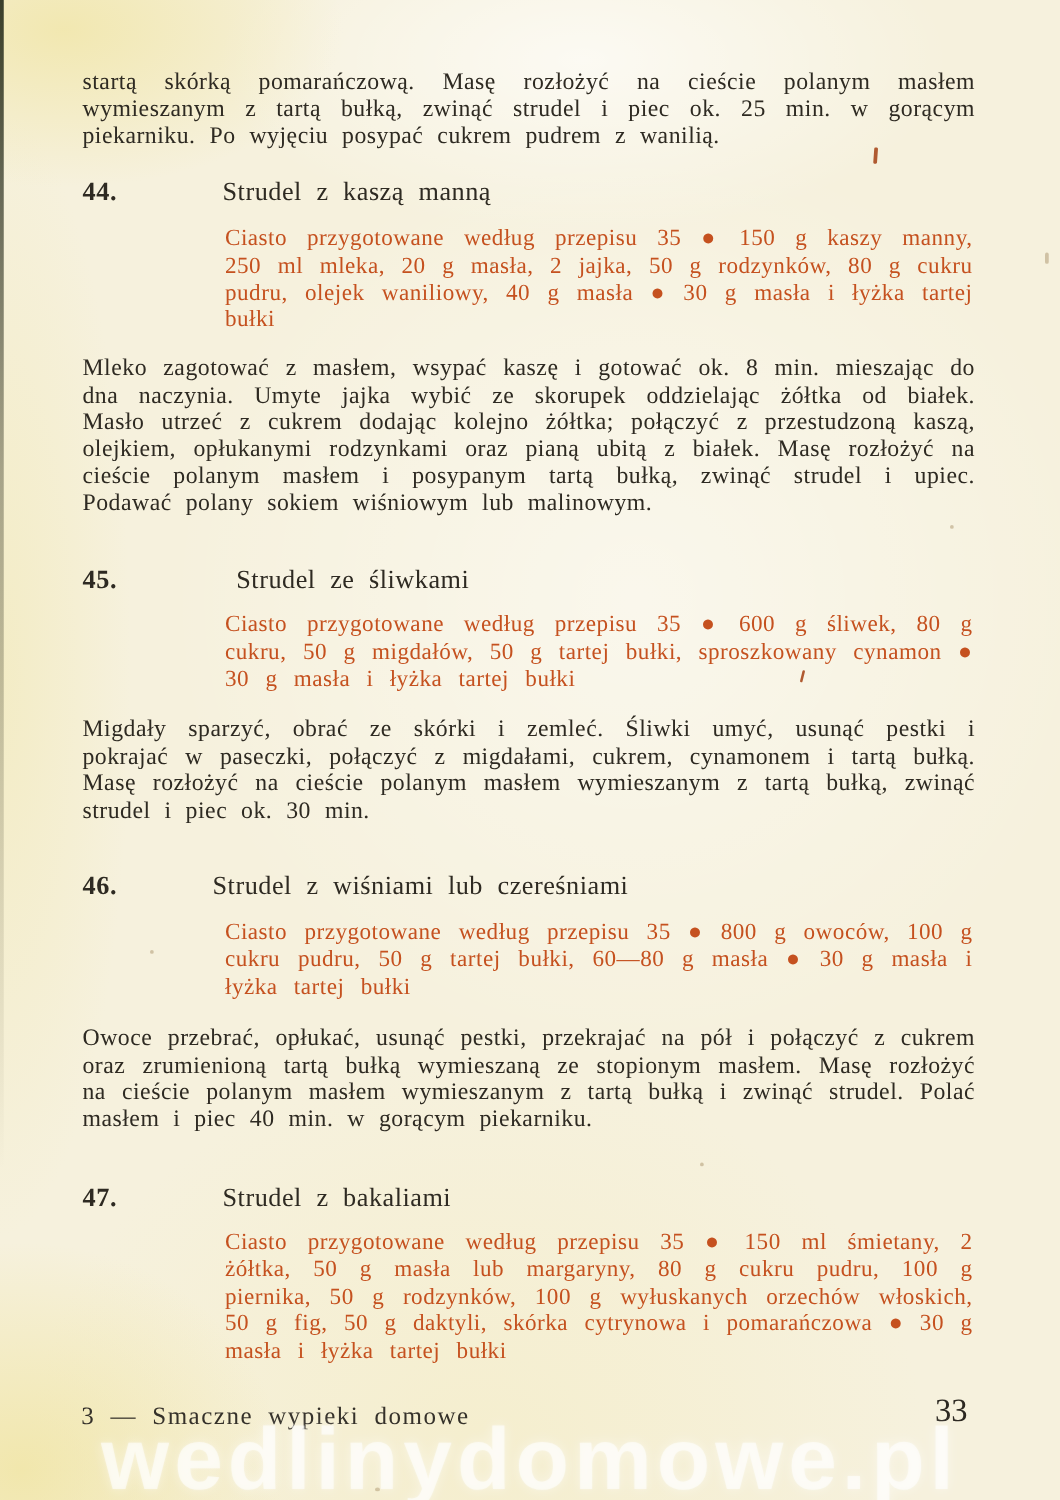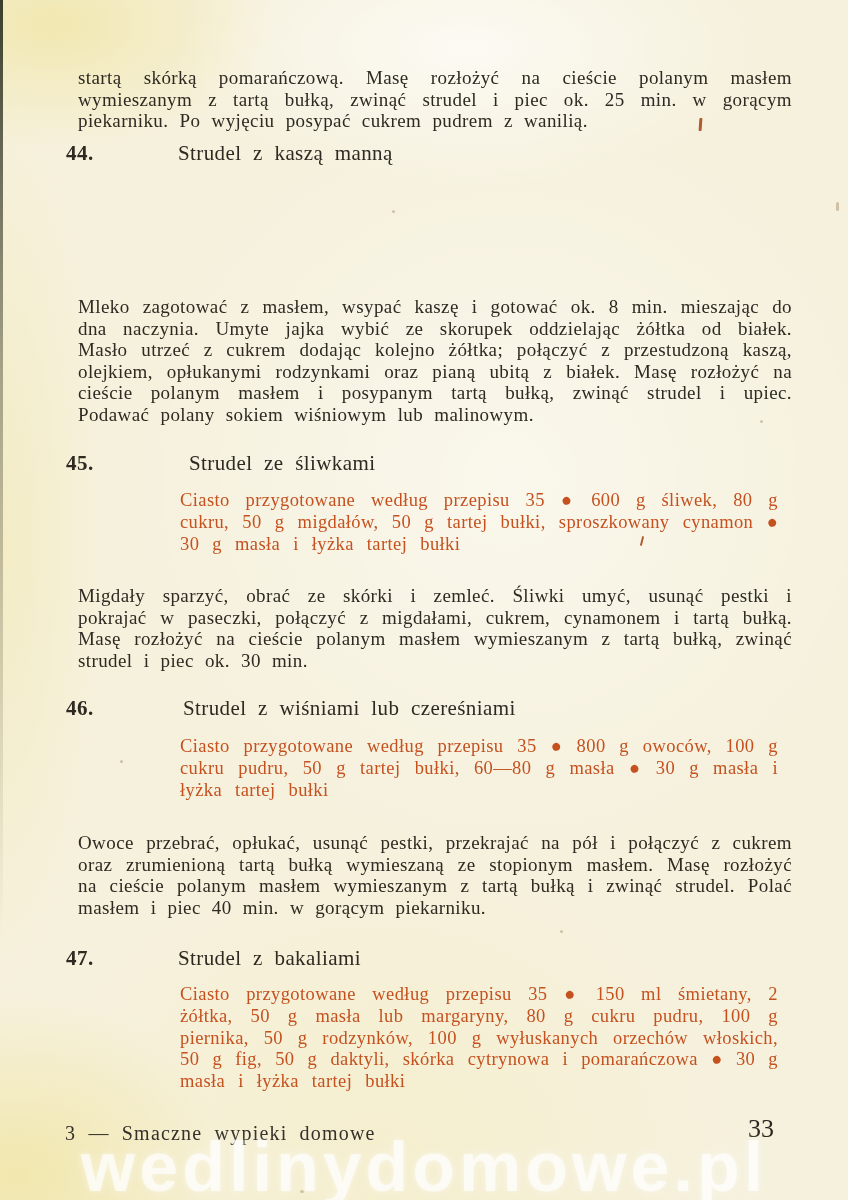--- a/index.html
+++ b/index.html
@@ -21,21 +21,21 @@
   }
   .edge-left{
     position:absolute;left:0;top:0;width:3px;height:78%;
     background:linear-gradient(to bottom, rgba(38,44,28,0.9), rgba(70,70,50,0.45) 40%, rgba(90,85,60,0.15) 80%, transparent);
   }
   .abs{position:absolute;}
   .para{
     font-size:19px;line-height:21.6px;
     text-align:justify;
     word-spacing:6px;letter-spacing:0.4px;
-    margin:12px;
+    margin:0;
   }
   .recipe-number{
     font-size:21px;font-weight:bold;letter-spacing:0.5px;
   }
   .recipe-title{
     font-size:21px;font-weight:normal;margin:0;
     word-spacing:6px;letter-spacing:0.4px;
   }
   .ingredients{
     font-size:18.5px;line-height:21.8px;
@@ -68,30 +68,31 @@
 <div class="page">
 
   <div class="edge-left"></div>
 
   <p class="para abs" style="left:66px;top:55px;width:714px;">startą skórką pomarańczową. Masę rozłożyć na cieście polanym masłem wymieszanym z tartą bułką, zwinąć strudel i piec ok. 25 min. w gorącym piekarniku. Po wyjęciu posypać cukrem pudrem z wanilią.</p>
 
   <div class="artifact" style="left:699px;top:118px;width:3px;height:13px;transform:rotate(4deg);"></div>
 
   <div class="recipe-number abs" style="left:66px;top:141px;">44.</div>
   <h2 class="recipe-title abs" style="left:178px;top:141px;">Strudel z kaszą manną</h2>
+  <p class="ingredients abs" style="left:180px;top:181px;width:598px;">Ciasto przygotowane według przepisu 35 ● 150 g kaszy manny, 250 ml mleka, 20 g masła, 2 jajka, 50 g rodzynków, 80 g cukru pudru, olejek waniliowy, 40 g masła ● 30 g masła i łyżka tartej bułki</p>
   <p class="para abs" style="left:66px;top:284px;width:714px;">Mleko zagotować z masłem, wsypać kaszę i gotować ok. 8 min. mieszając do dna naczynia. Umyte jajka wybić ze skorupek oddzielając żółtka od białek. Masło utrzeć z cukrem dodając kolejno żółtka; połączyć z przestudzoną kaszą, olejkiem, opłukanymi rodzynkami oraz pianą ubitą z białek. Masę rozłożyć na cieście polanym masłem i posypanym tartą bułką, zwinąć strudel i upiec. Podawać polany sokiem wiśniowym lub malinowym.</p>
 
   <div class="recipe-number abs" style="left:66px;top:451px;">45.</div>
   <h2 class="recipe-title abs" style="left:178px;top:451px;margin-left:11px;">Strudel ze śliwkami</h2>
   <p class="ingredients abs" style="left:180px;top:490px;width:598px;">Ciasto przygotowane według przepisu 35 ● 600 g śliwek, 80 g cukru, 50 g migdałów, 50 g tartej bułki, sproszkowany cynamon ● 30 g masła i łyżka tartej bułki</p>
   <div class="artifact" style="left:641px;top:536px;width:2px;height:10px;transform:rotate(14deg);"></div>
   <p class="para abs" style="left:66px;top:573px;width:714px;">Migdały sparzyć, obrać ze skórki i zemleć. Śliwki umyć, usunąć pestki i pokrajać w paseczki, połączyć z migdałami, cukrem, cynamonem i tartą bułką. Masę rozłożyć na cieście polanym masłem wymieszanym z tartą bułką, zwinąć strudel i piec ok. 30 min.</p>
 
   <div class="recipe-number abs" style="left:66px;top:696px;">46.</div>
-  <h2 class="recipe-title abs" style="left:183px;top:696px;">Strudel z wiśniami lub czereśniami</h2>
+  <h2 class="recipe-title abs" style="left:170px;top:696px;">Strudel z wiśniami lub czereśniami</h2>
   <p class="ingredients abs" style="left:180px;top:736px;width:598px;">Ciasto przygotowane według przepisu 35 ● 800 g owoców, 100 g cukru pudru, 50 g tartej bułki, 60—80 g masła ● 30 g masła i łyżka tartej bułki</p>
   <p class="para abs" style="left:66px;top:820px;width:714px;">Owoce przebrać, opłukać, usunąć pestki, przekrajać na pół i połączyć z cukrem oraz zrumienioną tartą bułką wymieszaną ze stopionym masłem. Masę rozłożyć na cieście polanym masłem wymieszanym z tartą bułką i zwinąć strudel. Polać masłem i piec 40 min. w gorącym piekarniku.</p>
 
   <div class="recipe-number abs" style="left:66px;top:946px;">47.</div>
   <h2 class="recipe-title abs" style="left:178px;top:946px;">Strudel z bakaliami</h2>
   <p class="ingredients abs" style="left:180px;top:984px;width:598px;">Ciasto przygotowane według przepisu 35 ● 150 ml śmietany, 2 żółtka, 50 g masła lub margaryny, 80 g cukru pudru, 100 g piernika, 50 g rodzynków, 100 g wyłuskanych orzechów włoskich, 50 g fig, 50 g daktyli, skórka cytrynowa i pomarańczowa ● 30 g masła i łyżka tartej bułki</p>
 
   <div class="watermark">wedlinydomowe.pl</div>
 
   <div class="footer-imprint abs" style="left:65px;top:1122px;">3 — Smaczne wypieki domowe</div>

